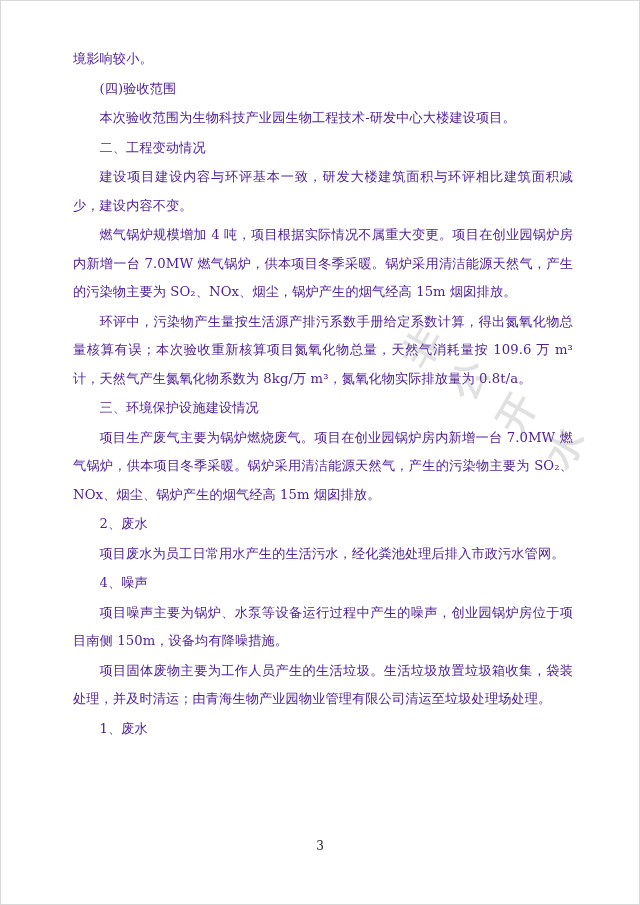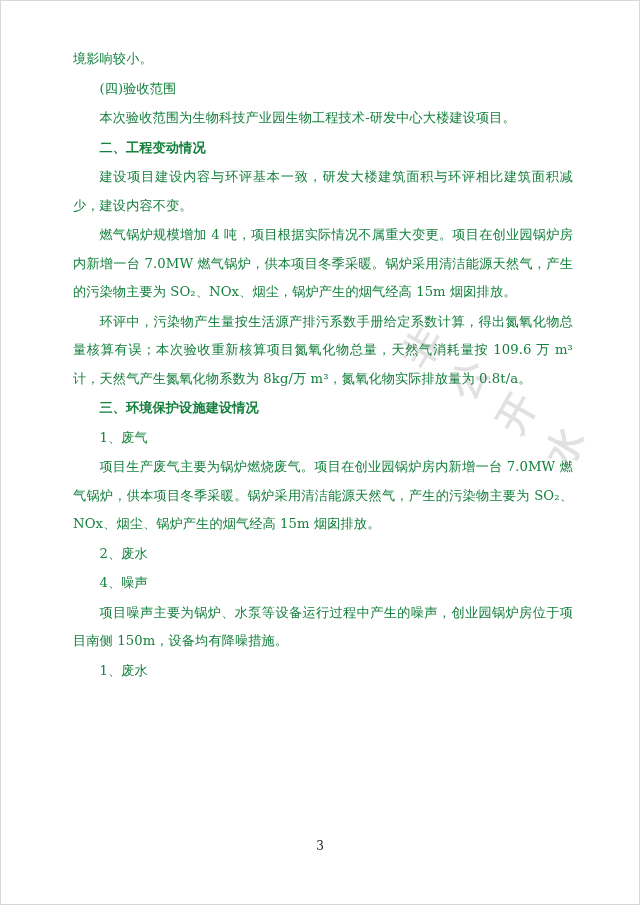--- a/index.html
+++ b/index.html
@@ -20,30 +20,30 @@
   .content {
     position: absolute;
     left: 72px;
     top: 44px;
     width: 500px;
   }
   p {
     margin: 0 0 1px 0;
     font-size: 13.2px;
     line-height: 28.5px;
-    color: #15803d;
+    color: #4c1d95;
     text-align: justify;
     text-justify: inter-ideograph;
     letter-spacing: 0.1px;
   }
   .indent {
     text-indent: 2em;
   }
   .heading {
-    font-weight: bold;
+    font-weight: normal;
     text-indent: 2em;
   }
   .heading-sub {
     font-weight: normal;
     text-indent: 2em;
   }
   .page-number {
     position: absolute;
     left: 0;
     right: 0;
@@ -84,25 +84,26 @@
 
   <div class="content">
     <p class="body">境影响较小。</p>
     <p class="heading-sub">(四)验收范围</p>
     <p class="indent">本次验收范围为生物科技产业园生物工程技术-研发中心大楼建设项目。</p>
     <p class="heading">二、工程变动情况</p>
     <p class="indent">建设项目建设内容与环评基本一致，研发大楼建筑面积与环评相比建筑面积减少，建设内容不变。</p>
     <p class="indent">燃气锅炉规模增加 4 吨，项目根据实际情况不属重大变更。项目在创业园锅炉房内新增一台 7.0MW 燃气锅炉，供本项目冬季采暖。锅炉采用清洁能源天然气，产生的污染物主要为 SO₂、NOx、烟尘，锅炉产生的烟气经高 15m 烟囱排放。</p>
     <p class="indent">环评中，污染物产生量按生活源产排污系数手册给定系数计算，得出氮氧化物总量核算有误；本次验收重新核算项目氮氧化物总量，天然气消耗量按 109.6 万 m³ 计，天然气产生氮氧化物系数为 8kg/万 m³，氮氧化物实际排放量为 0.8t/a。</p>
     <p class="heading">三、环境保护设施建设情况</p>
-    <p class="heading-sub">1、废气</p>
     <p class="indent">项目生产废气主要为锅炉燃烧废气。项目在创业园锅炉房内新增一台 7.0MW 燃气锅炉，供本项目冬季采暖。锅炉采用清洁能源天然气，产生的污染物主要为 SO₂、NOx、烟尘、锅炉产生的烟气经高 15m 烟囱排放。</p>
     <p class="heading-sub">2、废水</p>
+    <p class="indent">项目废水为员工日常用水产生的生活污水，经化粪池处理后排入市政污水管网。</p>
     <p class="heading-sub">4、噪声</p>
     <p class="indent">项目噪声主要为锅炉、水泵等设备运行过程中产生的噪声，创业园锅炉房位于项目南侧 150m，设备均有降噪措施。</p>
+    <p class="indent">项目固体废物主要为工作人员产生的生活垃圾。生活垃圾放置垃圾箱收集，袋装处理，并及时清运；由青海生物产业园物业管理有限公司清运至垃圾处理场处理。</p>
     <p class="heading-sub">1、废水</p>
   </div>
 
   <div class="watermark">
     <span class="wm1">非</span>
     <span class="wm2">公</span>
     <span class="wm3">开</span>
     <span class="wm4">水</span>
   </div>
 

